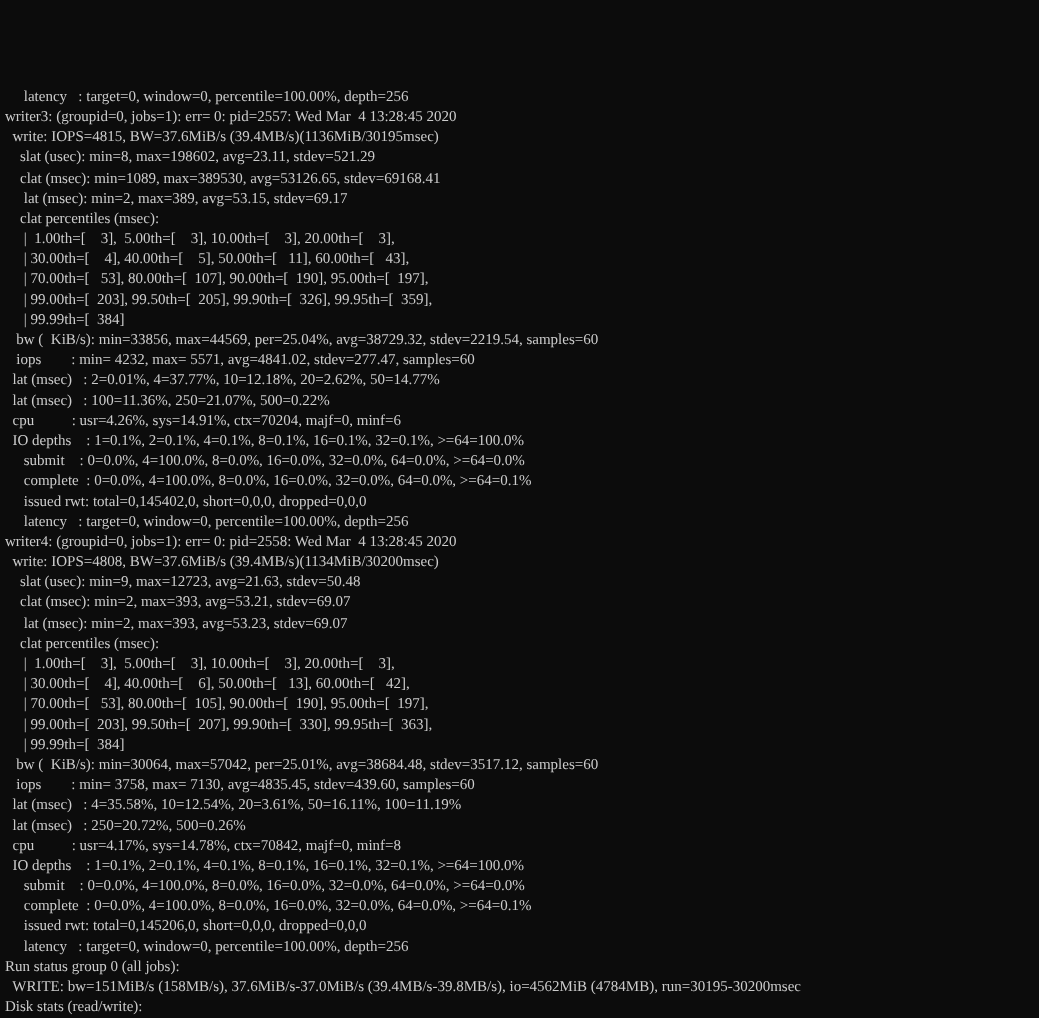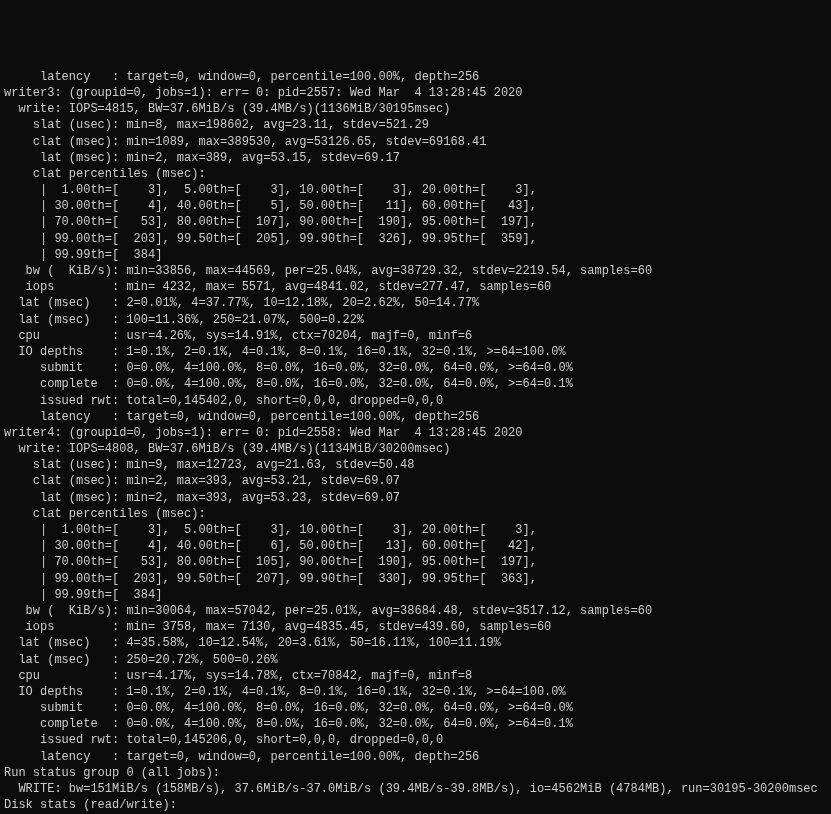--- a/index.html
+++ b/index.html
@@ -8,20 +8,21 @@
       font-family: 'Consolas', 'Monaco', 'Courier New', monospace;
       font-size: 12px;
       line-height: 1.35;
       margin: 0;
       padding: 4px;
       white-space: pre;
       overflow-x: auto;
     }
     .terminal-line {
       display: block;
+      font-family: Liberation Serif, serif;
     }
   </style>
 </head>
 <body>
 
 
 
 <div id="terminal-output"><span class="terminal-line">     latency   : target=0, window=0, percentile=100.00%, depth=256</span><span class="terminal-line">writer3: (groupid=0, jobs=1): err= 0: pid=2557: Wed Mar  4 13:28:45 2020</span><span class="terminal-line">  write: IOPS=4815, BW=37.6MiB/s (39.4MB/s)(1136MiB/30195msec)</span><span class="terminal-line">    slat (usec): min=8, max=198602, avg=23.11, stdev=521.29</span><span class="terminal-line">    clat (msec): min=1089, max=389530, avg=53126.65, stdev=69168.41</span><span class="terminal-line">     lat (msec): min=2, max=389, avg=53.15, stdev=69.17</span><span class="terminal-line">    clat percentiles (msec):</span><span class="terminal-line">     |  1.00th=[    3],  5.00th=[    3], 10.00th=[    3], 20.00th=[    3],</span><span class="terminal-line">     | 30.00th=[    4], 40.00th=[    5], 50.00th=[   11], 60.00th=[   43],</span><span class="terminal-line">     | 70.00th=[   53], 80.00th=[  107], 90.00th=[  190], 95.00th=[  197],</span><span class="terminal-line">     | 99.00th=[  203], 99.50th=[  205], 99.90th=[  326], 99.95th=[  359],</span><span class="terminal-line">     | 99.99th=[  384]</span><span class="terminal-line">   bw (  KiB/s): min=33856, max=44569, per=25.04%, avg=38729.32, stdev=2219.54, samples=60</span><span class="terminal-line">   iops        : min= 4232, max= 5571, avg=4841.02, stdev=277.47, samples=60</span><span class="terminal-line">  lat (msec)   : 2=0.01%, 4=37.77%, 10=12.18%, 20=2.62%, 50=14.77%</span><span class="terminal-line">  lat (msec)   : 100=11.36%, 250=21.07%, 500=0.22%</span><span class="terminal-line">  cpu          : usr=4.26%, sys=14.91%, ctx=70204, majf=0, minf=6</span><span class="terminal-line">  IO depths    : 1=0.1%, 2=0.1%, 4=0.1%, 8=0.1%, 16=0.1%, 32=0.1%, &gt;=64=100.0%</span><span class="terminal-line">     submit    : 0=0.0%, 4=100.0%, 8=0.0%, 16=0.0%, 32=0.0%, 64=0.0%, &gt;=64=0.0%</span><span class="terminal-line">     complete  : 0=0.0%, 4=100.0%, 8=0.0%, 16=0.0%, 32=0.0%, 64=0.0%, &gt;=64=0.1%</span><span class="terminal-line">     issued rwt: total=0,145402,0, short=0,0,0, dropped=0,0,0</span><span class="terminal-line">     latency   : target=0, window=0, percentile=100.00%, depth=256</span><span class="terminal-line">writer4: (groupid=0, jobs=1): err= 0: pid=2558: Wed Mar  4 13:28:45 2020</span><span class="terminal-line">  write: IOPS=4808, BW=37.6MiB/s (39.4MB/s)(1134MiB/30200msec)</span><span class="terminal-line">    slat (usec): min=9, max=12723, avg=21.63, stdev=50.48</span><span class="terminal-line">    clat (msec): min=2, max=393, avg=53.21, stdev=69.07</span><span class="terminal-line">     lat (msec): min=2, max=393, avg=53.23, stdev=69.07</span><span class="terminal-line">    clat percentiles (msec):</span><span class="terminal-line">     |  1.00th=[    3],  5.00th=[    3], 10.00th=[    3], 20.00th=[    3],</span><span class="terminal-line">     | 30.00th=[    4], 40.00th=[    6], 50.00th=[   13], 60.00th=[   42],</span><span class="terminal-line">     | 70.00th=[   53], 80.00th=[  105], 90.00th=[  190], 95.00th=[  197],</span><span class="terminal-line">     | 99.00th=[  203], 99.50th=[  207], 99.90th=[  330], 99.95th=[  363],</span><span class="terminal-line">     | 99.99th=[  384]</span><span class="terminal-line">   bw (  KiB/s): min=30064, max=57042, per=25.01%, avg=38684.48, stdev=3517.12, samples=60</span><span class="terminal-line">   iops        : min= 3758, max= 7130, avg=4835.45, stdev=439.60, samples=60</span><span class="terminal-line">  lat (msec)   : 4=35.58%, 10=12.54%, 20=3.61%, 50=16.11%, 100=11.19%</span><span class="terminal-line">  lat (msec)   : 250=20.72%, 500=0.26%</span><span class="terminal-line">  cpu          : usr=4.17%, sys=14.78%, ctx=70842, majf=0, minf=8</span><span class="terminal-line">  IO depths    : 1=0.1%, 2=0.1%, 4=0.1%, 8=0.1%, 16=0.1%, 32=0.1%, &gt;=64=100.0%</span><span class="terminal-line">     submit    : 0=0.0%, 4=100.0%, 8=0.0%, 16=0.0%, 32=0.0%, 64=0.0%, &gt;=64=0.0%</span><span class="terminal-line">     complete  : 0=0.0%, 4=100.0%, 8=0.0%, 16=0.0%, 32=0.0%, 64=0.0%, &gt;=64=0.1%</span><span class="terminal-line">     issued rwt: total=0,145206,0, short=0,0,0, dropped=0,0,0</span><span class="terminal-line">     latency   : target=0, window=0, percentile=100.00%, depth=256</span><span class="terminal-line"></span><span class="terminal-line">Run status group 0 (all jobs):</span><span class="terminal-line">  WRITE: bw=151MiB/s (158MB/s), 37.6MiB/s-37.0MiB/s (39.4MB/s-39.8MB/s), io=4562MiB (4784MB), run=30195-30200msec</span><span class="terminal-line"></span><span class="terminal-line">Disk stats (read/write):</span><span class="terminal-line">    dm-0: ios=0/590124, merge=0/0, ticks=0/30852932, in_queue=30852932, util=77.15%, aggrios=0/146003, aggrmerge=0/1528, aggrticks=0/7655782, aggrin_queue=7328879, aggrutil=74.38%</span></div>
 
 

